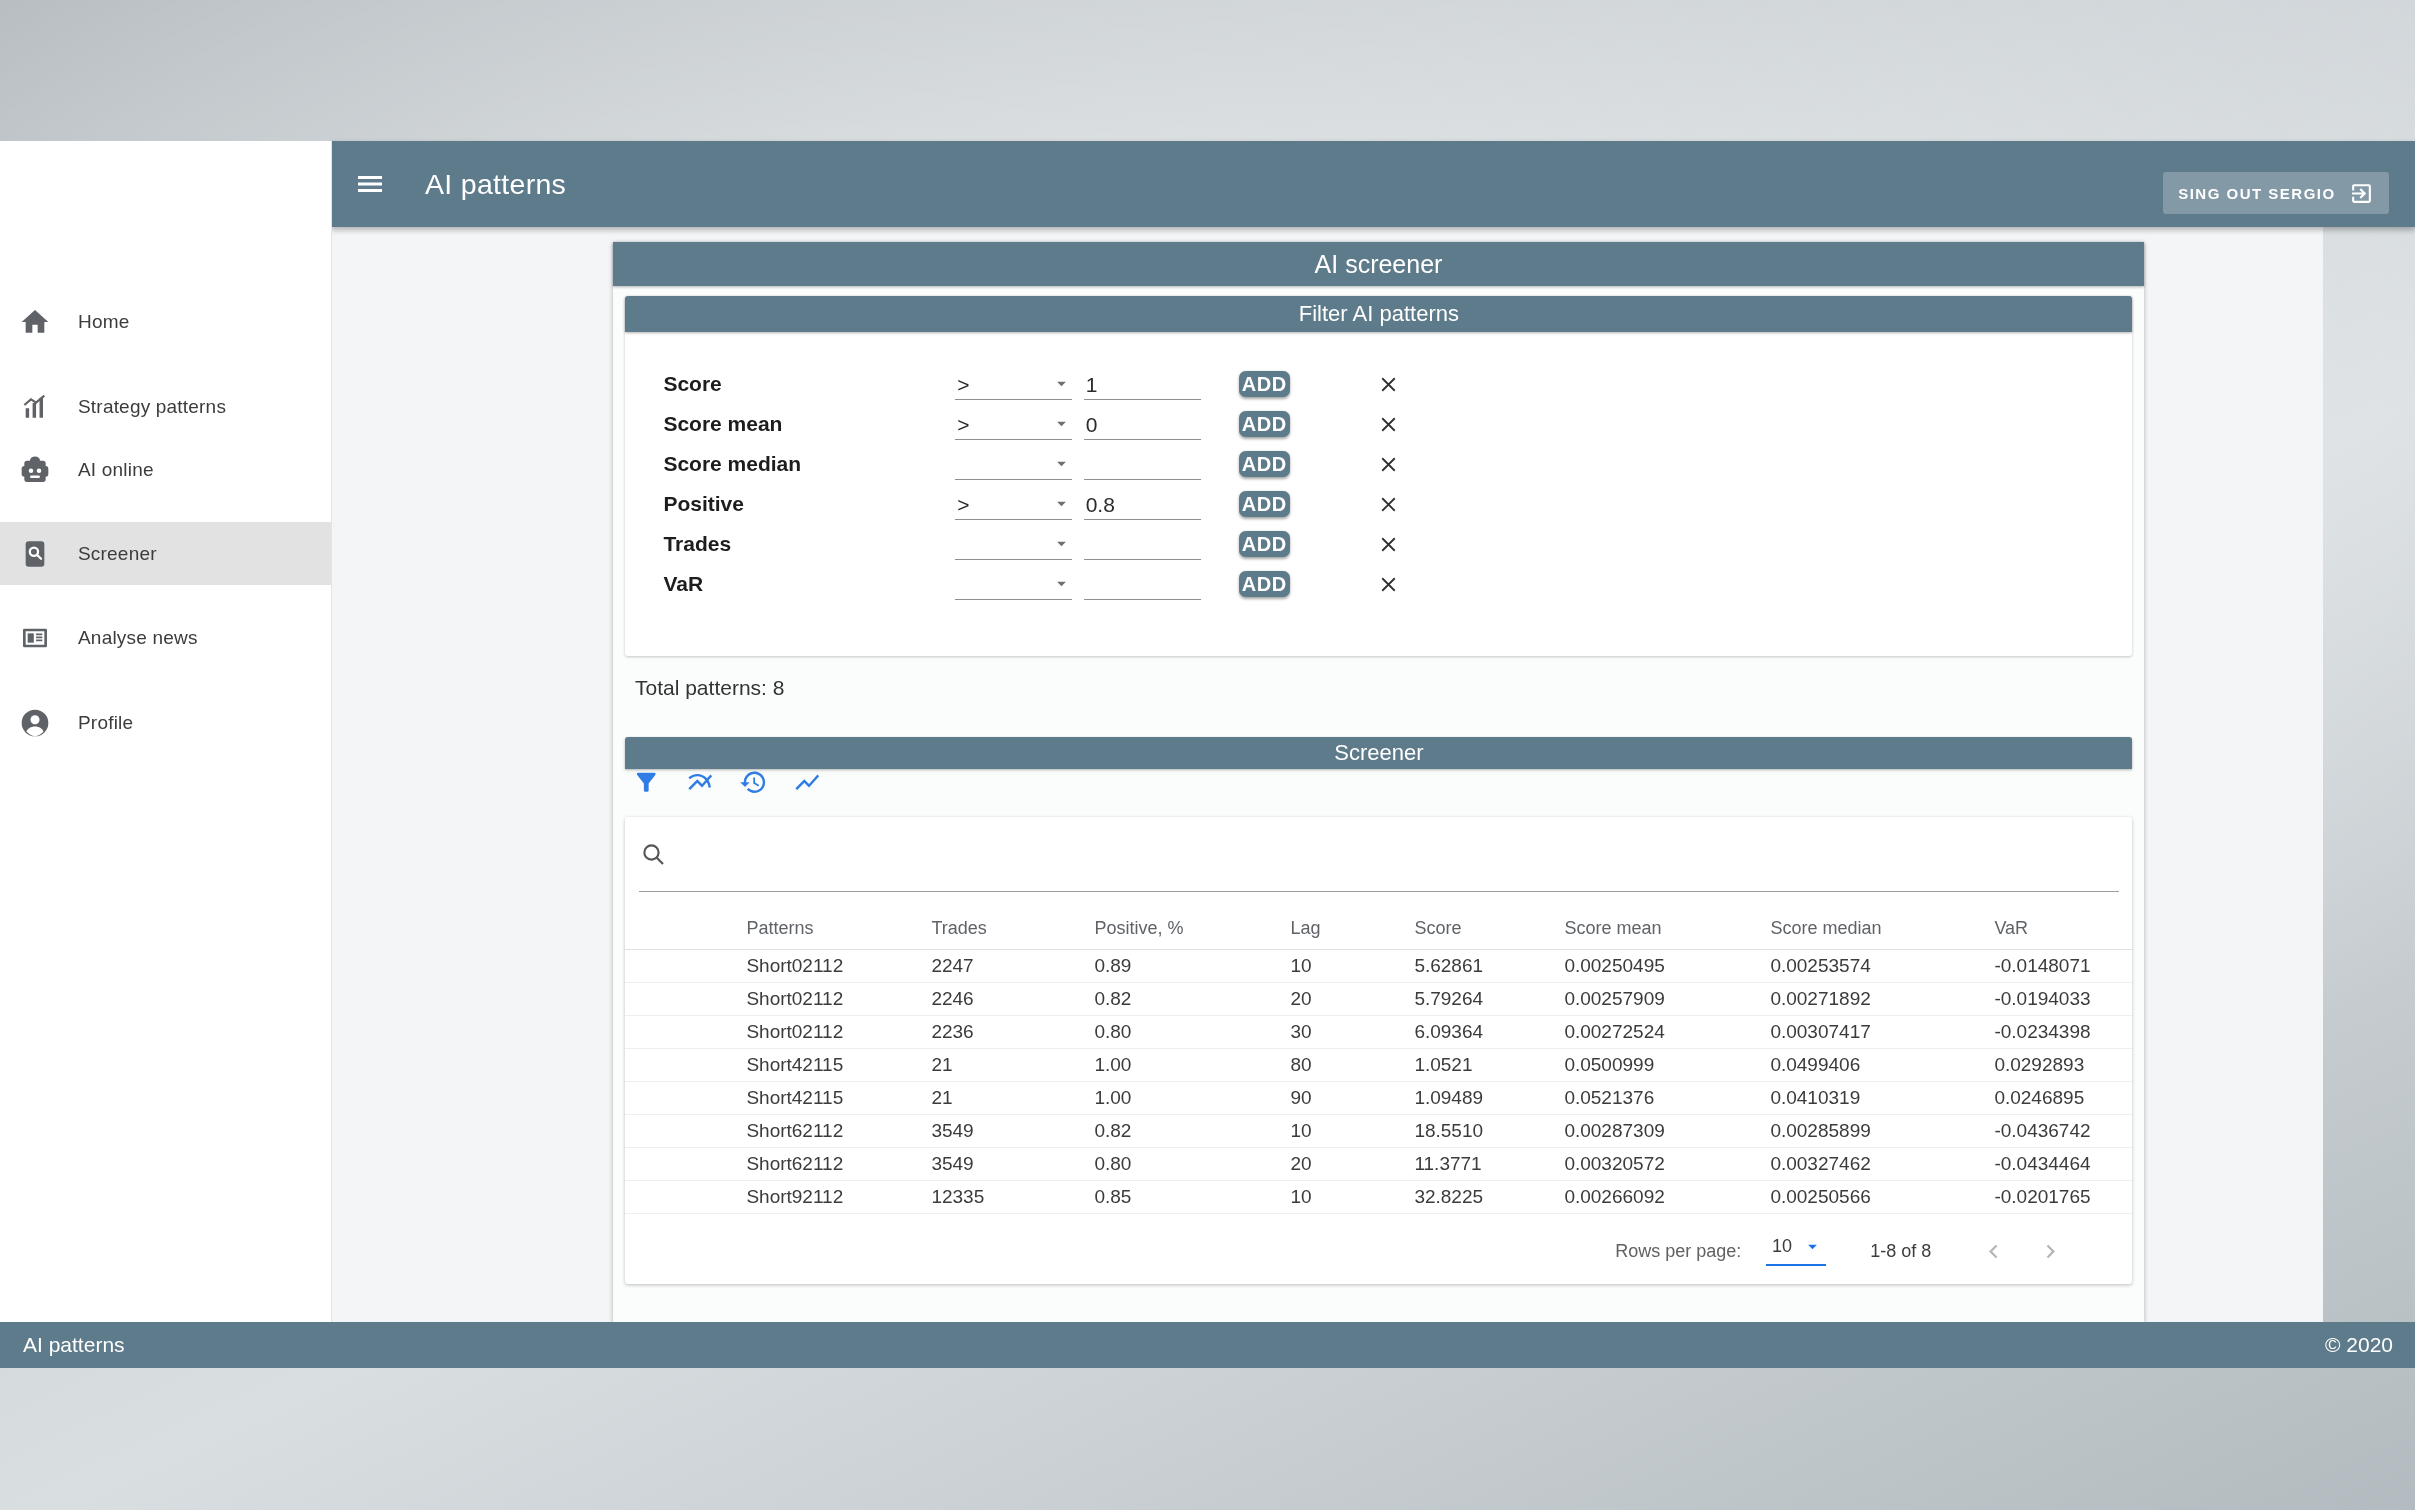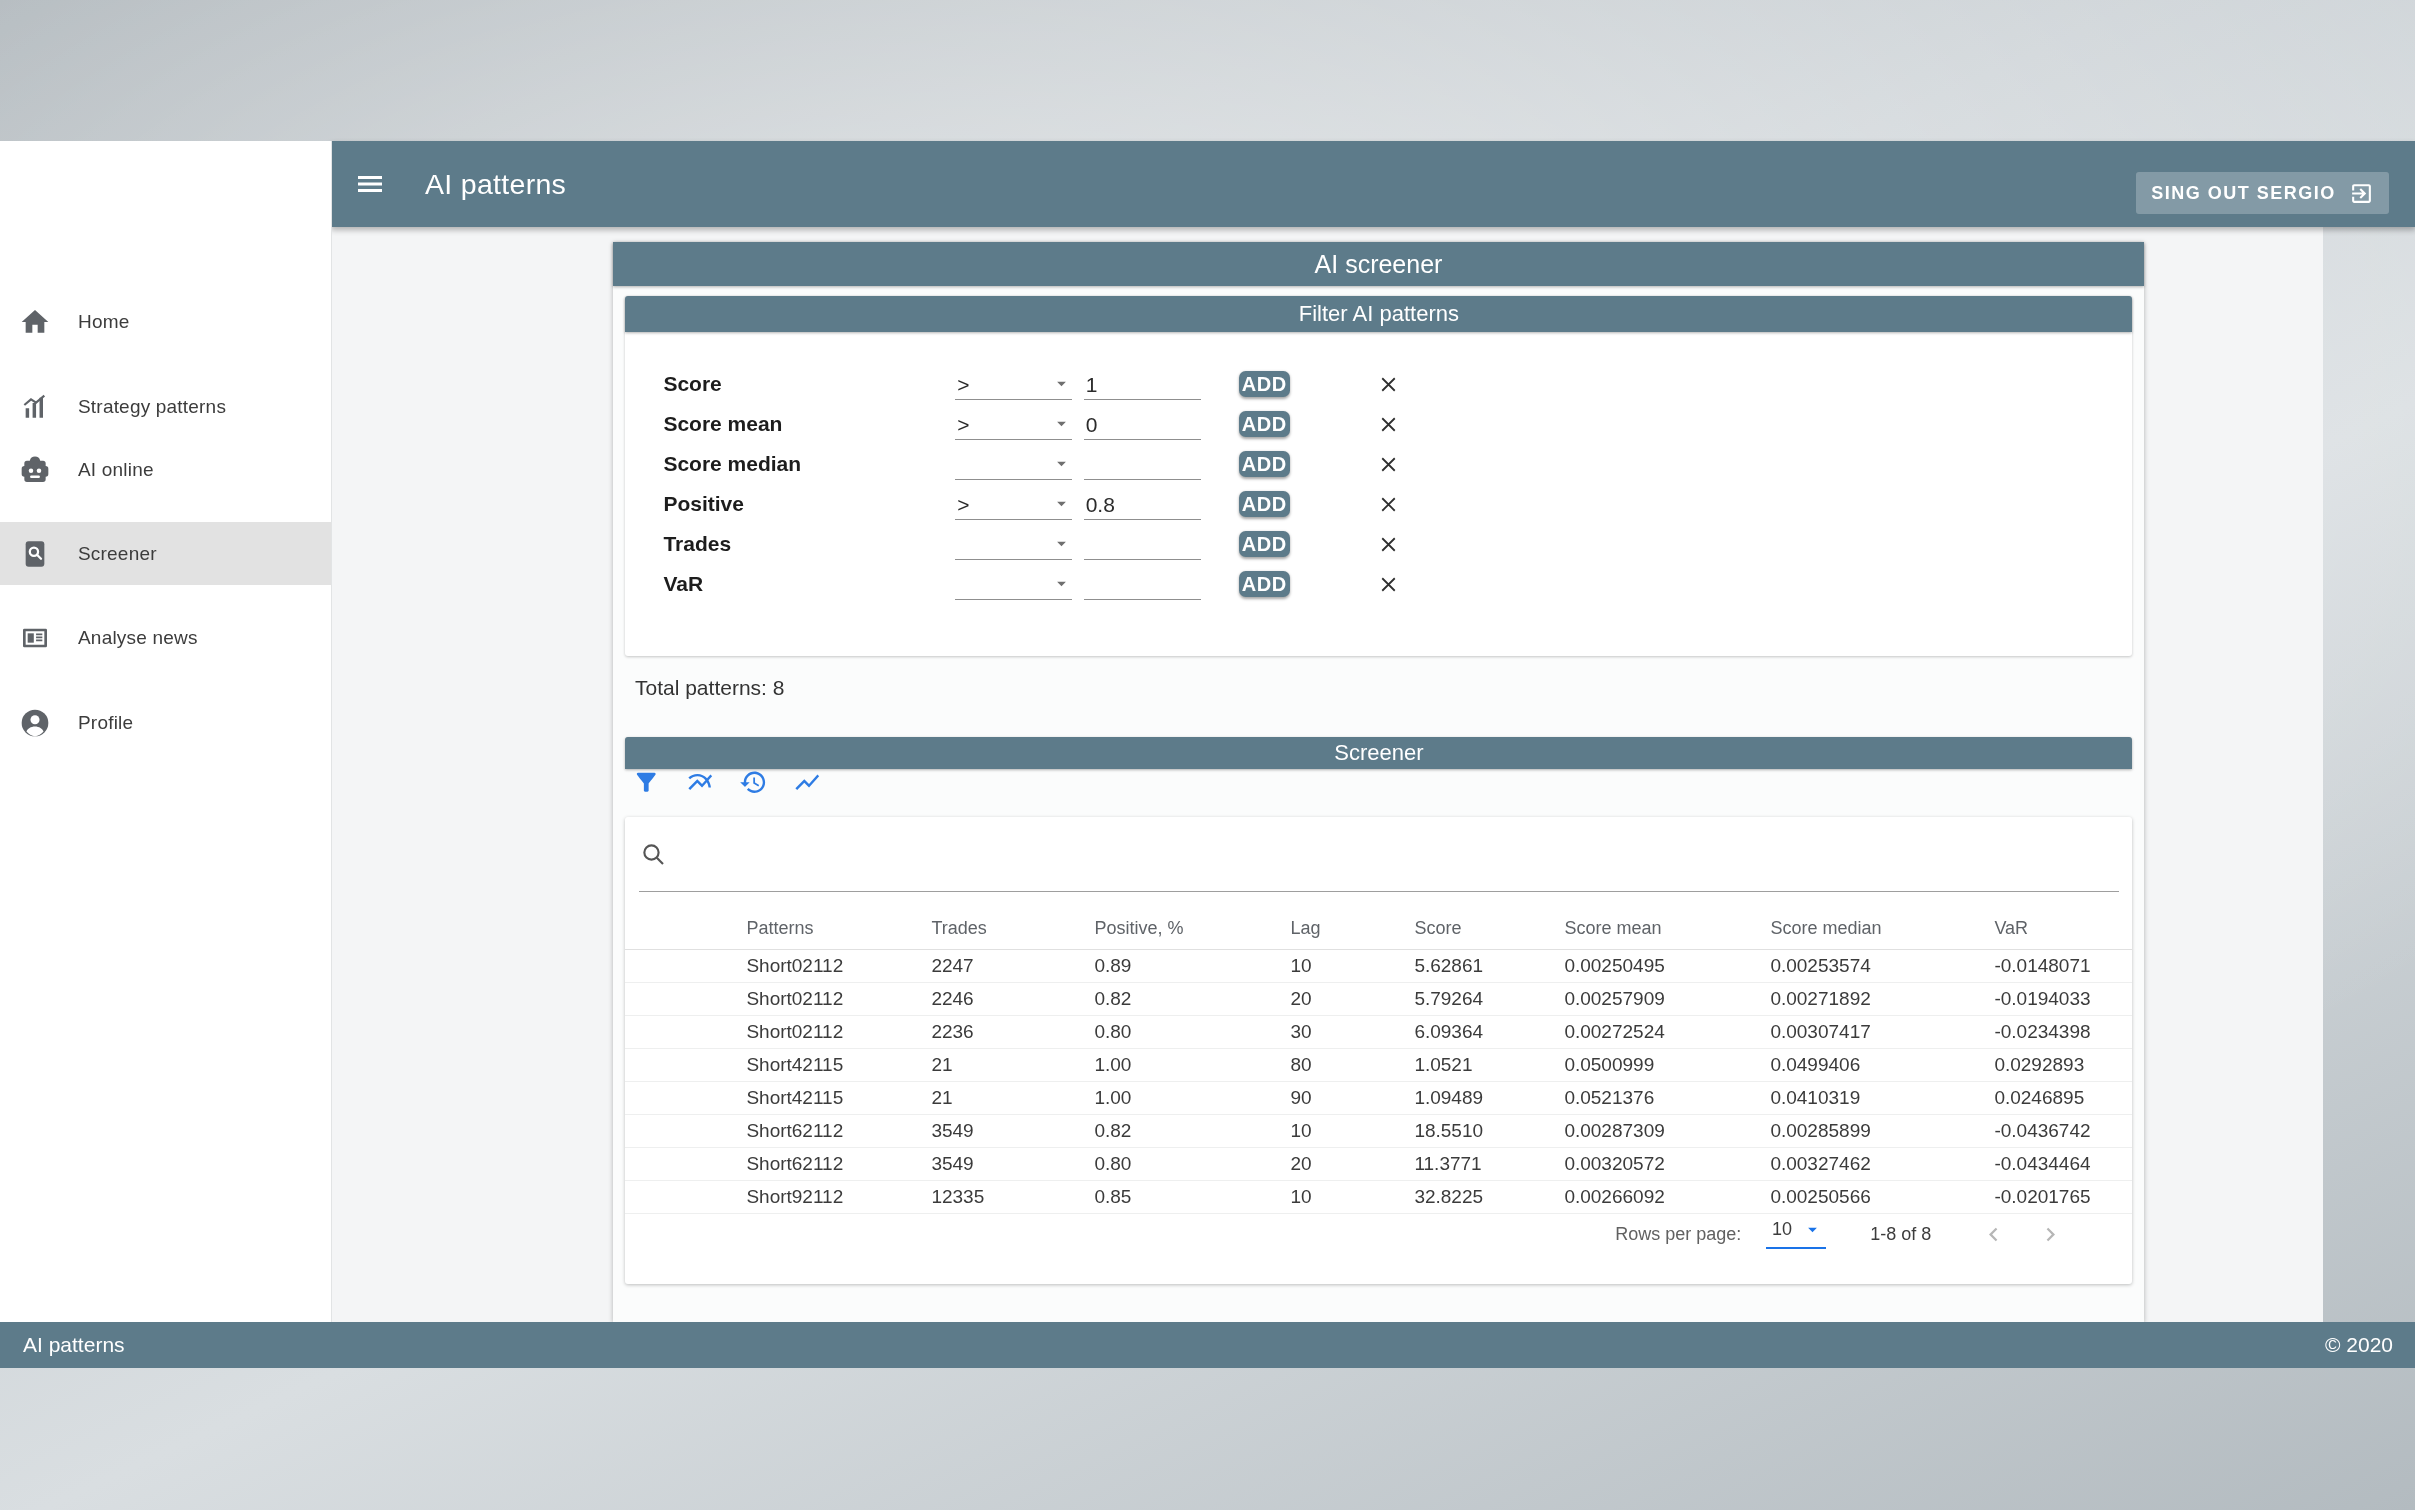--- a/index.html
+++ b/index.html
@@ -18,21 +18,21 @@
   .side-item.selected{background:#e2e2e2;}
   .side-icon{width:32px;height:32px;color:#5f6368;flex:0 0 32px;}
   .side-label{margin-left:27px;font-size:19px;color:#3c3c3c;letter-spacing:0.2px;}
   
   .appbar{position:absolute;left:331px;top:141px;width:2085px;height:86px;background:var(--teal);
     display:flex;align-items:center;box-shadow:0 2.9px 5.7px rgba(0,0,0,.28);z-index:2;box-sizing:border-box;padding:0 27px 0 23px;}
   .menu-btn{width:32px;height:32px;color:#ffffff;cursor:pointer;flex:0 0 32px;}
   .app-title{margin-left:39px;font-size:28.5px;color:#ffffff;letter-spacing:0.3px;}
   .signout{margin-left:auto;display:flex;align-items:center;height:42px;padding:0 15px;
     background:rgba(255,255,255,.24);border:none;border-radius:2.9px;cursor:pointer;
-    font-family:inherit;color:#ffffff;font-size:18px;font-weight:bold;letter-spacing:1.5px;margin-top:18px;}
+    font-family:inherit;color:#ffffff;font-size:15px;font-weight:bold;letter-spacing:1.5px;margin-top:18px;}
   .signout-ic{width:25px;height:25px;margin-left:13.3px;color:#ffffff;}
   
   .content{position:absolute;left:331px;top:226px;width:1992px;height:1096px;background:#f4f5f6;}
   .panel{position:absolute;left:282px;top:16px;width:1531px;height:1080px;background:#fbfcfc;
     box-shadow:0 1px 4.8px rgba(0,0,0,.28);}
   .bar{background:var(--teal);color:#ffffff;display:flex;align-items:center;justify-content:center;
     box-shadow:0 1px 2.9px rgba(0,0,0,.30);}
   .panel-bar{position:absolute;left:0;top:0;width:1531px;height:44px;font-size:25px;font-weight:500;}
   .filter-card{position:absolute;left:12.4px;top:54px;width:1507px;height:360px;background:#ffffff;
     box-shadow:0 1px 2.9px rgba(0,0,0,.22);border-radius:2.9px;}
@@ -58,21 +58,21 @@
     box-shadow:0 1px 3.8px rgba(0,0,0,.25);border-radius:2.9px;box-sizing:border-box;}
   .search-row{height:74px;margin:0 13.3px;border-bottom:1.9px solid #9e9e9e;display:flex;align-items:center;}
   .search-input{flex:1;border:none;outline:none;background:transparent;font-family:inherit;
     font-size:23px;color:#444444;padding:23px 0 0 11.4px;}
   .search-input::placeholder{color:#757575;}
   .search-ic{width:28.5px;height:28.5px;color:#555555;margin-right:9.5px;cursor:pointer;}
   .t-row{display:grid;grid-template-columns:110px 185px 163px 196px 124px 150px 206px 224px 1fr;
     align-items:center;height:32px;border-bottom:1.9px solid #eeefef;font-size:19px;color:#3b3b3b;padding-left:11px;}
   .t-head{height:42px;margin-top:15px;font-size:18px;color:#5f6368;border-bottom:1px solid #e0e0e0;}
   .t-cell{white-space:nowrap;overflow:hidden;}
-  .pagination{display:flex;align-items:center;justify-content:flex-end;height:40px;
+  .pagination{display:flex;align-items:center;justify-content:flex-end;height:40px;margin-top:17px;
     padding-right:68px;font-size:18px;color:#616161;}
   .pg-select{display:flex;align-items:center;margin-left:25px;padding:0 3.8px 7.6px 5.7px;
     border-bottom:2.9px solid var(--pgblue);cursor:pointer;color:#3c3c3c;}
   .pg-caret{width:21px;height:21px;margin-left:9.5px;color:var(--pgblue);}
   .pg-range{margin-left:44px;color:#3c3c3c;}
   .pg-btn{width:27px;height:27px;color:#b6b6b6;cursor:pointer;}
   .pg-btn.prev{margin-left:49px;}
   .pg-btn.next{margin-left:30px;}
   
   .footer{position:absolute;left:0;top:1322px;width:2416px;height:46px;background:var(--teal);

